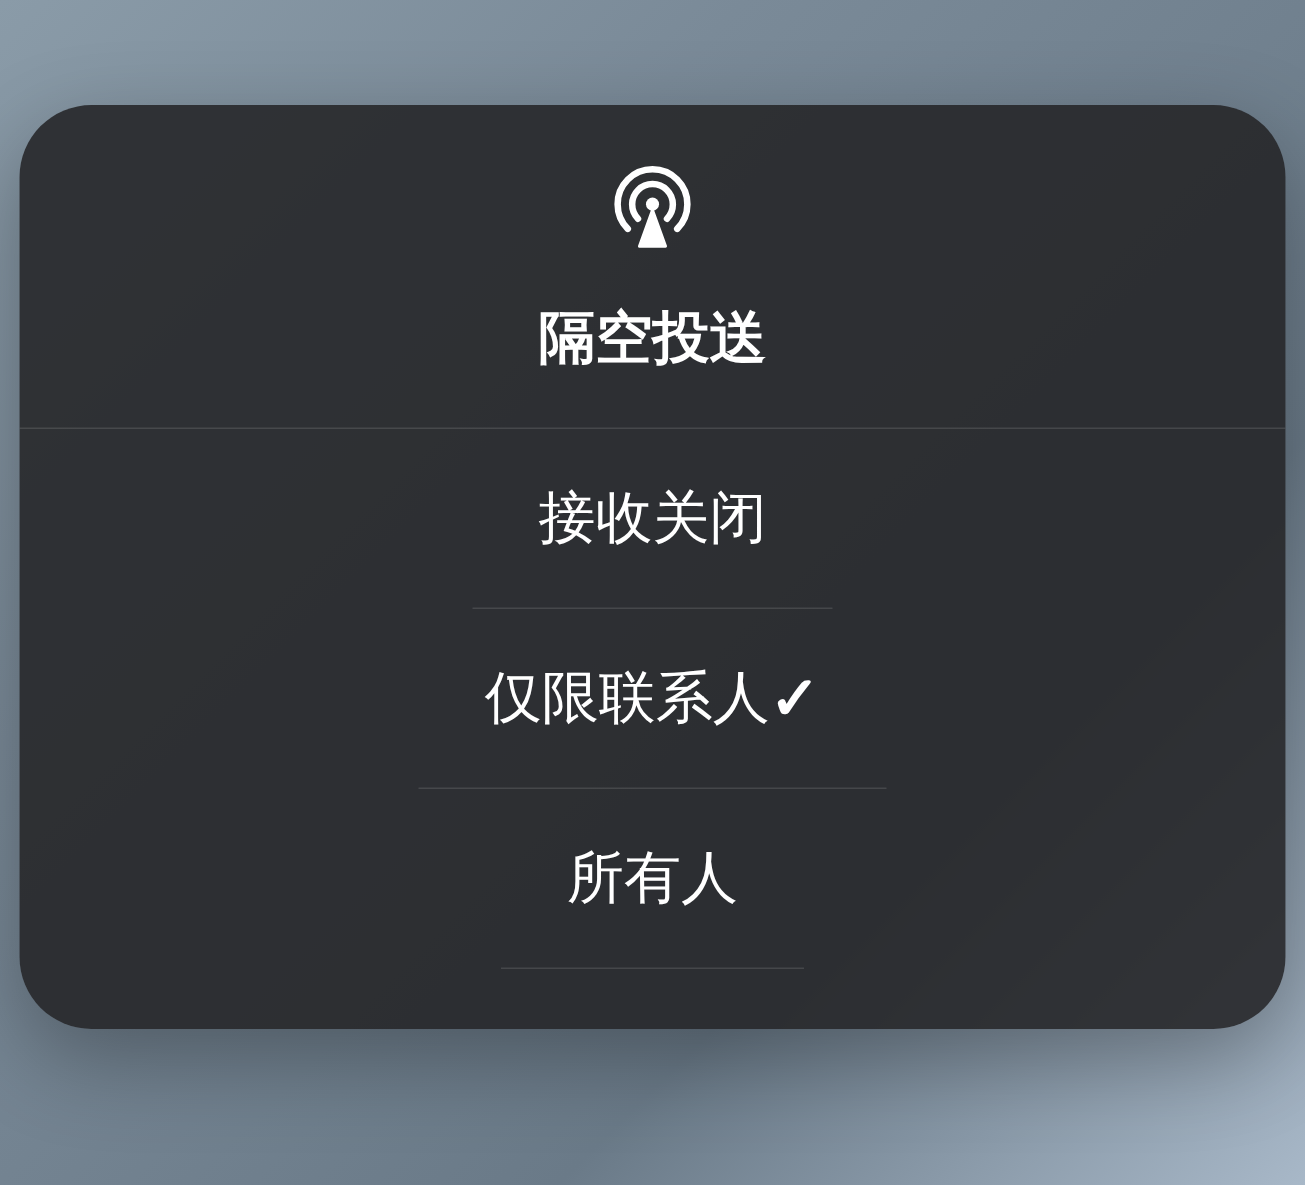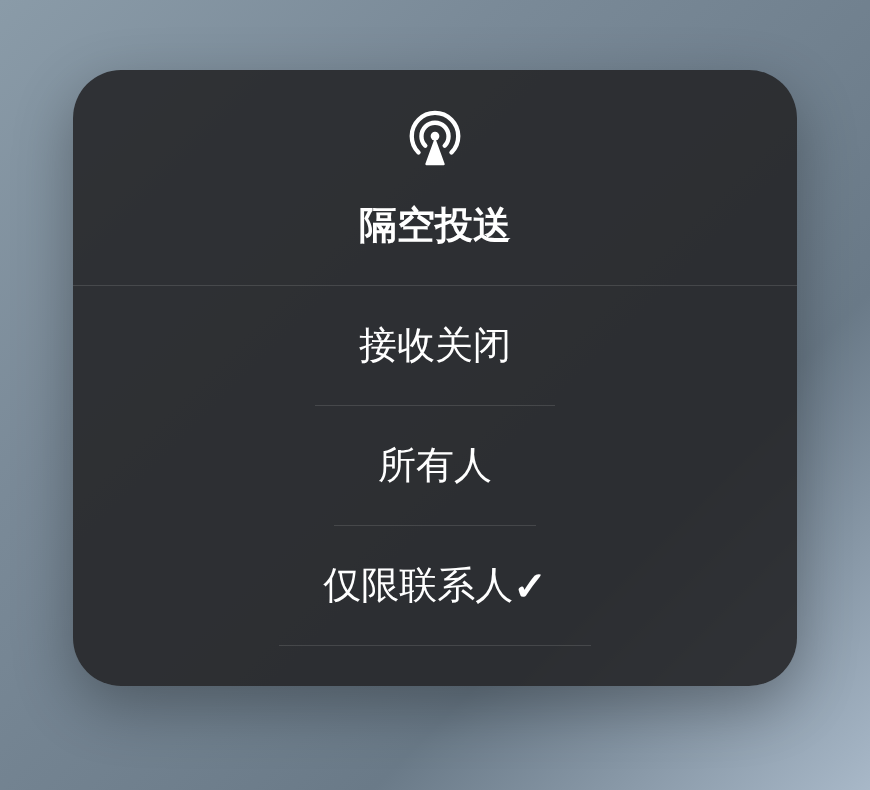--- a/index.html
+++ b/index.html
@@ -14,21 +14,21 @@
       font-family: -apple-system, "PingFang SC", "Helvetica Neue", sans-serif;
       background: linear-gradient(135deg, #8a9ba8 0%, #7a8a98 30%, #6a7a88 70%, #a8b8c8 100%);
       display: flex;
       align-items: flex-start;
       justify-content: center;
       padding-top: 70px;
       overflow: hidden;
     }
     
     .panel {
-      width: 724px;
+      width: 844px;
       background: rgba(35, 35, 38, 0.88);
       border-radius: 48px;
       overflow: hidden;
       box-shadow: 0 20px 60px rgba(0,0,0,0.3);
     }
     
     .header {
       display: flex;
       flex-direction: column;
       align-items: center;
@@ -98,23 +98,23 @@
       </svg>
     </span>
     <div class="title">隔空投送</div>
   </div>
 
   <div class="option-list">
     <div class="option">
       <span class="option-label">接收关闭</span>
 
     </div>
+    <div class="option selected">
+      <span class="option-label">仅限联系人</span>
+      <span class="checkmark">✓</span>
+    </div>
     <div class="option">
       <span class="option-label">所有人</span>
 
-    </div>
-    <div class="option selected">
-      <span class="option-label">仅限联系人</span>
-      <span class="checkmark">✓</span>
     </div>
   </div>
   <div class="bottom-spacer"></div>
 </div>
 
 </body></html>

